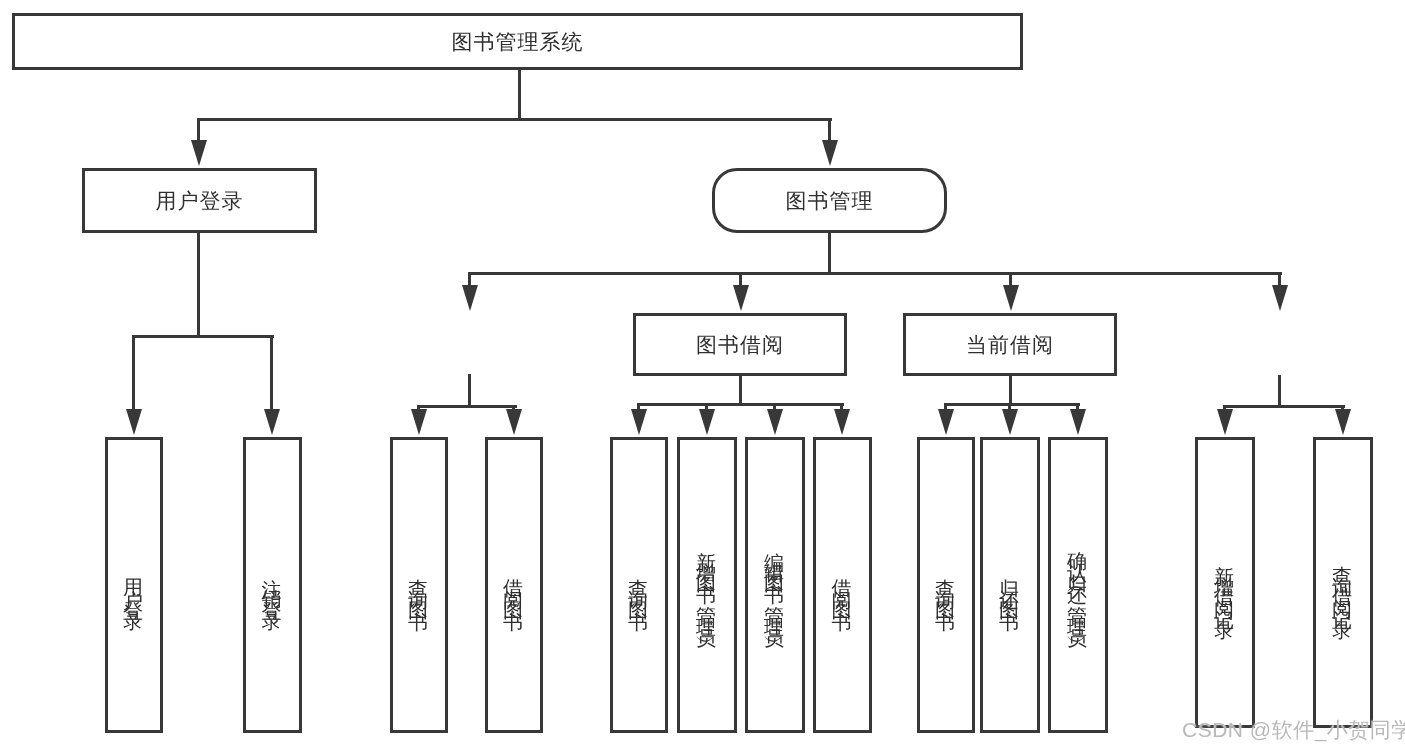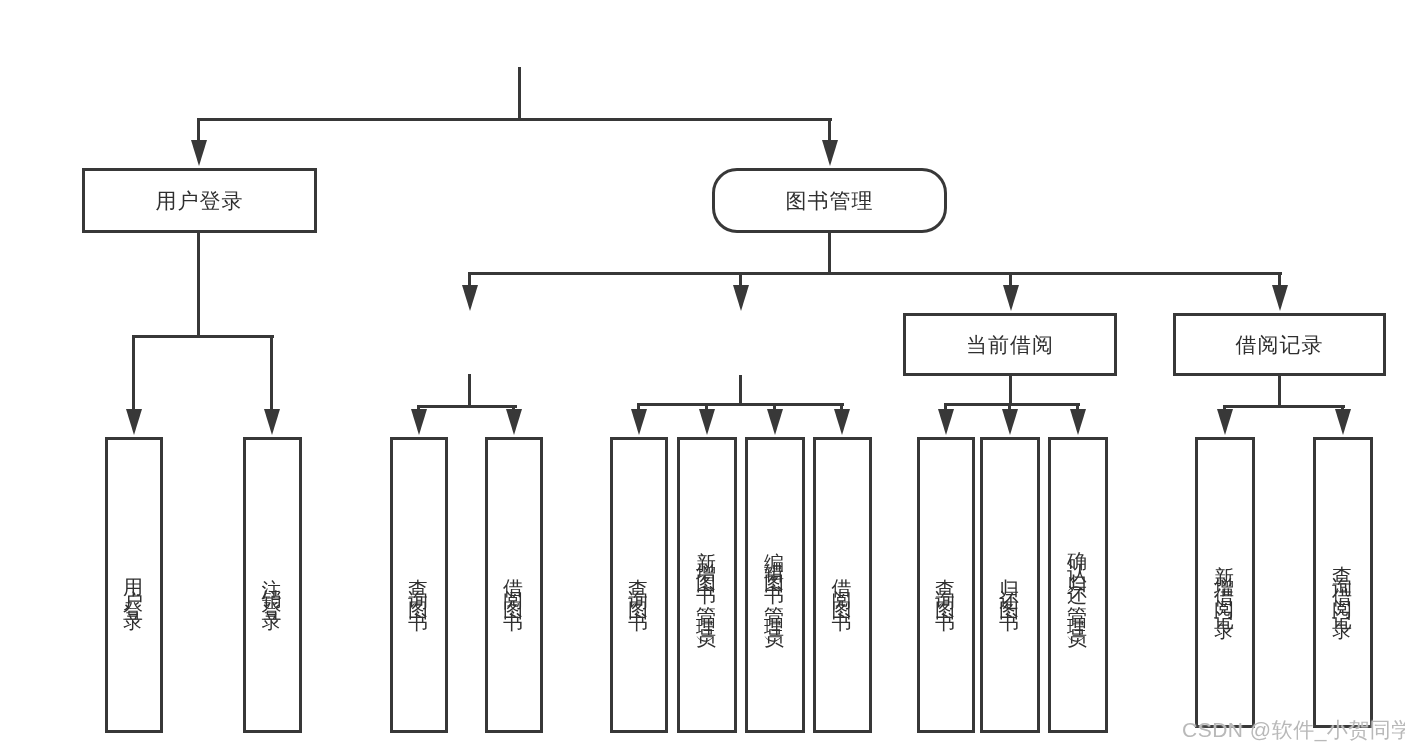--- a/index.html
+++ b/index.html
@@ -59,20 +59,21 @@
     text-shadow: 0 0 2px #ffffff;
     z-index: 3;
     white-space: nowrap;
   }
 </style>
 </head>
 <body>
 
 <div id="canvas">
 
+  <div class="box" style="left:12px; top:13px; width:1011px; height:57px;">图书管理系统</div>
 
   <div class="vl" style="left:518px; top:67px; height:53px;"></div>
   <div class="hl" style="left:197px; top:118px; width:635px;"></div>
   <div class="vl" style="left:197px; top:118px; height:26px;"></div>
   <div class="ah" style="left:191px; top:140px;"></div>
   <div class="vl" style="left:828px; top:118px; height:26px;"></div>
   <div class="ah" style="left:822px; top:140px;"></div>
 
   <div class="box" style="left:82px; top:168px; width:235px; height:65px;">用户登录</div>
   <div class="box" style="left:712px; top:168px; width:235px; height:65px;border-radius:25px;">图书管理</div>
@@ -88,22 +89,22 @@
   <div class="hl" style="left:469px; top:272px; width:813px;"></div>
   <div class="vl" style="left:468px; top:272px; height:18px;"></div>
   <div class="ah" style="left:462px; top:285px;"></div>
   <div class="vl" style="left:739px; top:272px; height:18px;"></div>
   <div class="ah" style="left:733px; top:285px;"></div>
   <div class="vl" style="left:1009px; top:272px; height:18px;"></div>
   <div class="ah" style="left:1003px; top:285px;"></div>
   <div class="vl" style="left:1278px; top:272px; height:18px;"></div>
   <div class="ah" style="left:1272px; top:285px;"></div>
 
+  <div class="box" style="left:633px; top:313px; width:214px; height:63px;">图书借阅</div>
   <div class="box" style="left:903px; top:313px; width:214px; height:63px;">当前借阅</div>
-  <div class="box" style="left:1173px; top:313px; width:213px; height:63px;">借阅记录</div>
 
   <div class="vl" style="left:468px; top:374px; height:34px;"></div>
   <div class="hl" style="left:418px; top:405px; width:99px;"></div>
   <div class="vl" style="left:417px; top:405px; height:12px;"></div>
   <div class="ah" style="left:411px; top:409px;"></div>
   <div class="vl" style="left:512px; top:405px; height:12px;"></div>
   <div class="ah" style="left:506px; top:409px;"></div>
 
   <div class="vl" style="left:739px; top:375px; height:31px;"></div>
   <div class="hl" style="left:638px; top:403px; width:206px;"></div>

